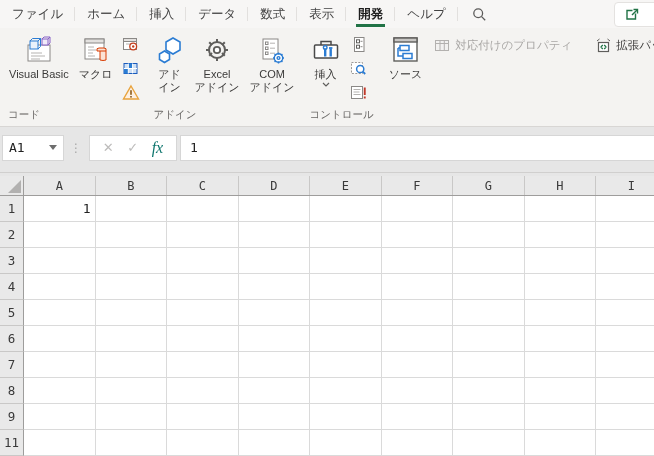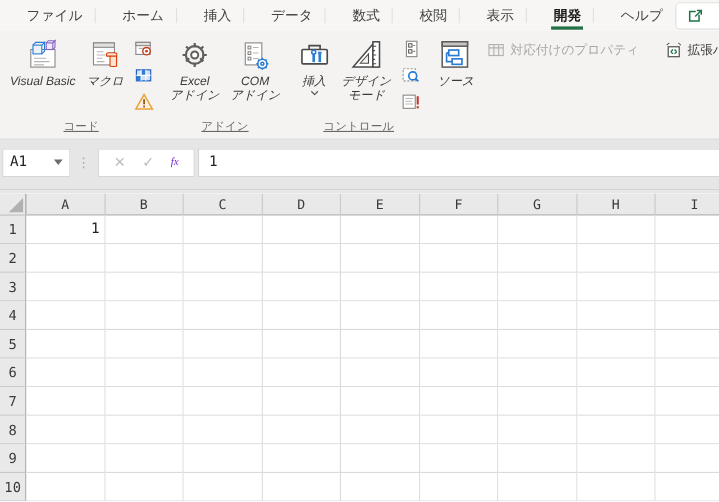--- a/index.html
+++ b/index.html
@@ -2,55 +2,55 @@
 <html><head>
 <meta charset="utf-8">
 <style>
   * { margin:0; padding:0; box-sizing:border-box; }
   html,body { width:654px; height:456px; overflow:hidden; }
   body { font-family:"Liberation Sans","DejaVu Sans",sans-serif; background:#fff; }
   .app { width:654px; height:456px; display:flex; flex-direction:column; overflow:hidden; background:#fff; }
 
   
   .tabbar { height:28px; background:#f7f6f5; display:flex; align-items:stretch; position:relative; flex:0 0 28px; }
-  .tab { display:flex; align-items:center; padding:0 12px; font-size:12.5px; color:#424242; cursor:default; position:relative; white-space:nowrap;margin-left:12px; }
+  .tab { display:flex; align-items:center; padding:0 12px; font-size:12.5px; color:#424242; cursor:default; position:relative; white-space:nowrap; }
   .tab::after { content:""; position:absolute; right:0; top:7px; height:14px; width:1px; background:#e2e0de; }
   .tab.active { color:#1d1d1d; font-weight:bold;justify-content:center; }
   .tab.active .underline { position:absolute; left:10px; right:10px; bottom:1px; height:3px; background:#217346; }
   .searchzone { display:flex; align-items:center; margin-left:14px; color:#444; font-size:12.5px; gap:9px; }
   .share-btn { position:absolute; right:-8px; top:2px; width:48px; height:25px; background:#fff; border:1px solid #e4e2e0; border-radius:4px; display:flex; align-items:center; justify-content:flex-start; padding-left:9px; }
 
   
   .ribbon { height:99px; flex:0 0 99px; background:#f4f3f1; border-bottom:1px solid #d8d6d4; display:flex; align-items:stretch; padding:0 2px; overflow:hidden; }
   .rgroup { display:flex; flex-direction:column; padding:3px 2px 1px 2px; }
   .rgroup-content { flex:1; display:flex; align-items:flex-start; }
-  .rgroup-label { text-align:center; font-size:10.5px; color:#6a6866; padding:2px 4px 3px; white-space:nowrap;text-decoration:underline; }
+  .rgroup-label { font-size:10.5px; color:#6a6866; padding:2px 4px 3px; white-space:nowrap; }
   .rsep { width:1px; background:#dcdad7; margin:3px 1px; }
 
   .rbtn-lg { display:flex; flex-direction:column; align-items:center; padding:3px 5px 2px; border-radius:2px; }
   .ric { height:34px; display:flex; align-items:center; justify-content:center; }
-  .rlabel { font-size:11px; color:#3b3a39; line-height:13px; text-align:right; white-space:nowrap;font-style:italic; }
+  .rlabel { font-size:11px; color:#3b3a39; line-height:13px; text-align:right; white-space:nowrap; }
   .chev { margin-top:1px; }
 
   .smallcol { display:flex; flex-direction:column; gap:4px; padding:3px 3px 0 3px; }
   .rbtn-sm { width:20px; height:20px; display:flex; align-items:center; justify-content:center; border-radius:2px; }
 
   .xmlcol { display:flex; padding:4px 2px 0 4px; gap:17px; }
   .xml-btn { display:flex; align-items:center; gap:4px; font-size:11.5px; color:#3b3a39; height:21px; padding:0 3px; border-radius:2px; white-space:nowrap; }
   .xml-btn.disabled { color:#a9a7a5; }
 
   
   .fbar { height:46px; flex:0 0 46px; background:#e6e6e6; display:flex; align-items:center; padding:0 0 4px 2px; border-bottom:1px solid #d0cfce; }
   .namebox { width:62px; height:26px; background:#fff; border:1px solid #d6d6d6; display:flex; align-items:center; padding:0 6px; font-size:13px; color:#222; font-family:"DejaVu Sans Mono","Liberation Mono",monospace; }
   .namebox .spacer { flex:1; }
   .nb-arrow { width:0; height:0; border-left:4px solid transparent; border-right:4px solid transparent; border-top:5px solid #6d6d6d; }
   .dots { color:#a9a9a9; font-size:12px; margin:0 7px 0 6px; letter-spacing:0; }
   .fxbox { width:88px; height:26px; background:#fff; border:1px solid #d6d6d6; display:flex; align-items:center; justify-content:space-around; padding:0 6px; }
   .fx-cancel,.fx-enter { color:#bdbcbb; font-size:13px; }
-  .fx-fn { color:#6d28d9; font-size:10px; font-style:italic; font-family:"Liberation Serif","DejaVu Serif",serif; }
+  .fx-fn { color:#0f766e; font-size:16px; font-style:italic; font-family:"Liberation Serif","DejaVu Serif",serif; }
   .finput { flex:1; height:26px; background:#fff; border:1px solid #d6d6d6; border-right:none; margin-left:3px; display:flex; align-items:center; padding:0 9px; font-size:13px; color:#222; font-family:"DejaVu Sans Mono","Liberation Mono",monospace; }
 
   .gapline { height:3px; background:#e6e6e6; flex:0 0 3px; }
 
   
   .grid { flex:1; overflow:hidden; background:#fff; font-family:"DejaVu Sans Mono","Liberation Mono",monospace; }
   .chead-row { display:flex; height:20px; border-bottom:1px solid #9e9d9c; background:#e9e9e9; }
   .corner { width:24px; flex:0 0 24px; background:#e9e9e9; border-right:1px solid #9e9d9c; position:relative; }
   .corner-tri { position:absolute; right:2px; bottom:2px; width:0; height:0; border-left:13px solid transparent; border-bottom:13px solid #b2b1b0; }
   .colh { width:71.5px; flex:0 0 71.5px; display:flex; align-items:center; justify-content:center; font-size:12px; color:#3a3a3a; border-right:1px solid #c9c8c7; }
@@ -63,21 +63,20 @@
 <body>
 
 <div class="app">
 
   <div class="tabbar">
     <div class="tab">ファイル</div>
     <div class="tab">ホーム</div>
     <div class="tab">挿入</div>
     <div class="tab">データ</div>
     <div class="tab">数式</div>
-    <div class="tab">校閲</div>
     <div class="tab">表示</div>
     <div class="tab active">
       <span>開発</span>
       <span class="underline"></span>
     </div>
     <div class="tab">ヘルプ</div>
     <div class="searchzone">
       <span>
         <svg width="15" height="15" viewBox="0 0 15 15">
             <circle cx="6.2" cy="6.2" r="4.4" fill="none" stroke="#5c5b5a" stroke-width="1.3"></circle>
@@ -171,20 +170,30 @@
         </div>
       </div>
       <div class="rgroup-label">コード</div>
     </div>
     <div class="rsep"></div>
 
     <div class="rgroup">
       <div class="rgroup-content">
         <div class="rbtn-lg">
           <span class="ric">
+            <svg width="30" height="32" viewBox="0 0 30 32">
+              <path d="M18 3 L25 7 L25 15 L18 19 L11 15 L11 7 Z" fill="#fff" stroke="#2b7cd3" stroke-width="1.6"></path>
+              <path d="M9.5 16 L14.5 19 L14.5 24.5 L9.5 27.5 L4.5 24.5 L4.5 19 Z" fill="#fff" stroke="#2b7cd3" stroke-width="1.6"></path>
+            </svg>
+          </span>
+          <span class="rlabel">アド</span>
+          <span class="rlabel">イン</span>
+        </div>
+        <div class="rbtn-lg">
+          <span class="ric">
             <svg width="32" height="32" viewBox="0 0 32 32">
               <g stroke="#5f5e5c" stroke-width="2" fill="none">
                 <circle cx="16" cy="15" r="8"></circle>
                 <path d="M16 4 v4 M16 22 v4 M5 15 h4 M23 15 h4 M8.2 7.2 l2.8 2.8 M21 18 l2.8 2.8 M23.8 7.2 L21 10 M11 18 l-2.8 2.8"></path>
               </g>
               <circle cx="16" cy="15" r="3.2" fill="#fff" stroke="#5f5e5c" stroke-width="1.8"></circle>
             </svg>
           </span>
           <span class="rlabel">Excel</span>
           <span class="rlabel">アドイン</span>
@@ -227,32 +236,20 @@
               <path d="M18 13 h3.4" stroke="#2b7cd3" stroke-width="1.8"></path>
             </svg>
           </span>
           <span class="rlabel">挿入</span>
           <span class="chev">
             <svg width="8" height="5" viewBox="0 0 8 5">
                 <path d="M1 1 L4 4 L7 1" fill="none" stroke="#5f5e5c" stroke-width="1.2"></path>
               </svg>
           </span>
         </div>
-        <div class="rbtn-lg">
-          <span class="ric">
-            <svg width="32" height="32" viewBox="0 0 32 32">
-              <path d="M4 26 L22 5 L22 26 Z" fill="#fff" stroke="#4a4a4a" stroke-width="1.4"></path>
-              <path d="M10.5 22.5 L18 14 L18 22.5 Z" fill="#f4f3f1" stroke="#4a4a4a"></path>
-              <rect x="22" y="3" width="6" height="23" fill="#fff" stroke="#4a4a4a" stroke-width="1.4"></rect>
-              <path d="M22 7 h3 M22 11 h2 M22 15 h3 M22 19 h2 M22 23 h3" stroke="#4a4a4a"></path>
-            </svg>
-          </span>
-          <span class="rlabel">デザイン</span>
-          <span class="rlabel">モード</span>
-        </div>
         <div class="smallcol">
           <div class="rbtn-sm">
             <span>
               <svg width="16" height="17" viewBox="0 0 16 17">
                   <rect x="3.5" y="1.5" width="9.5" height="14" fill="#fff" stroke="#8a8886"></rect>
                   <rect x="5.5" y="3.8" width="3" height="3" fill="none" stroke="#5f5e5c"></rect>
                   <line x1="9.5" y1="5.3" x2="11.5" y2="5.3" stroke="#8a8886"></line>
                   <rect x="5.5" y="9.2" width="3" height="3" fill="none" stroke="#5f5e5c"></rect>
                   <line x1="9.5" y1="10.7" x2="11.5" y2="10.7" stroke="#8a8886"></line>
                 </svg>
@@ -485,21 +482,21 @@
           <div class="cell"></div>
           <div class="cell"></div>
           <div class="cell"></div>
           <div class="cell"></div>
           <div class="cell"></div>
           <div class="cell"></div>
           <div class="cell"></div>
           <div class="cell"></div>
         </div>
         <div class="grow">
-          <div class="rowh">10</div>
+          <div class="rowh">11</div>
           <div class="cell"></div>
           <div class="cell"></div>
           <div class="cell"></div>
           <div class="cell"></div>
           <div class="cell"></div>
           <div class="cell"></div>
           <div class="cell"></div>
           <div class="cell"></div>
           <div class="cell"></div>
         </div>

